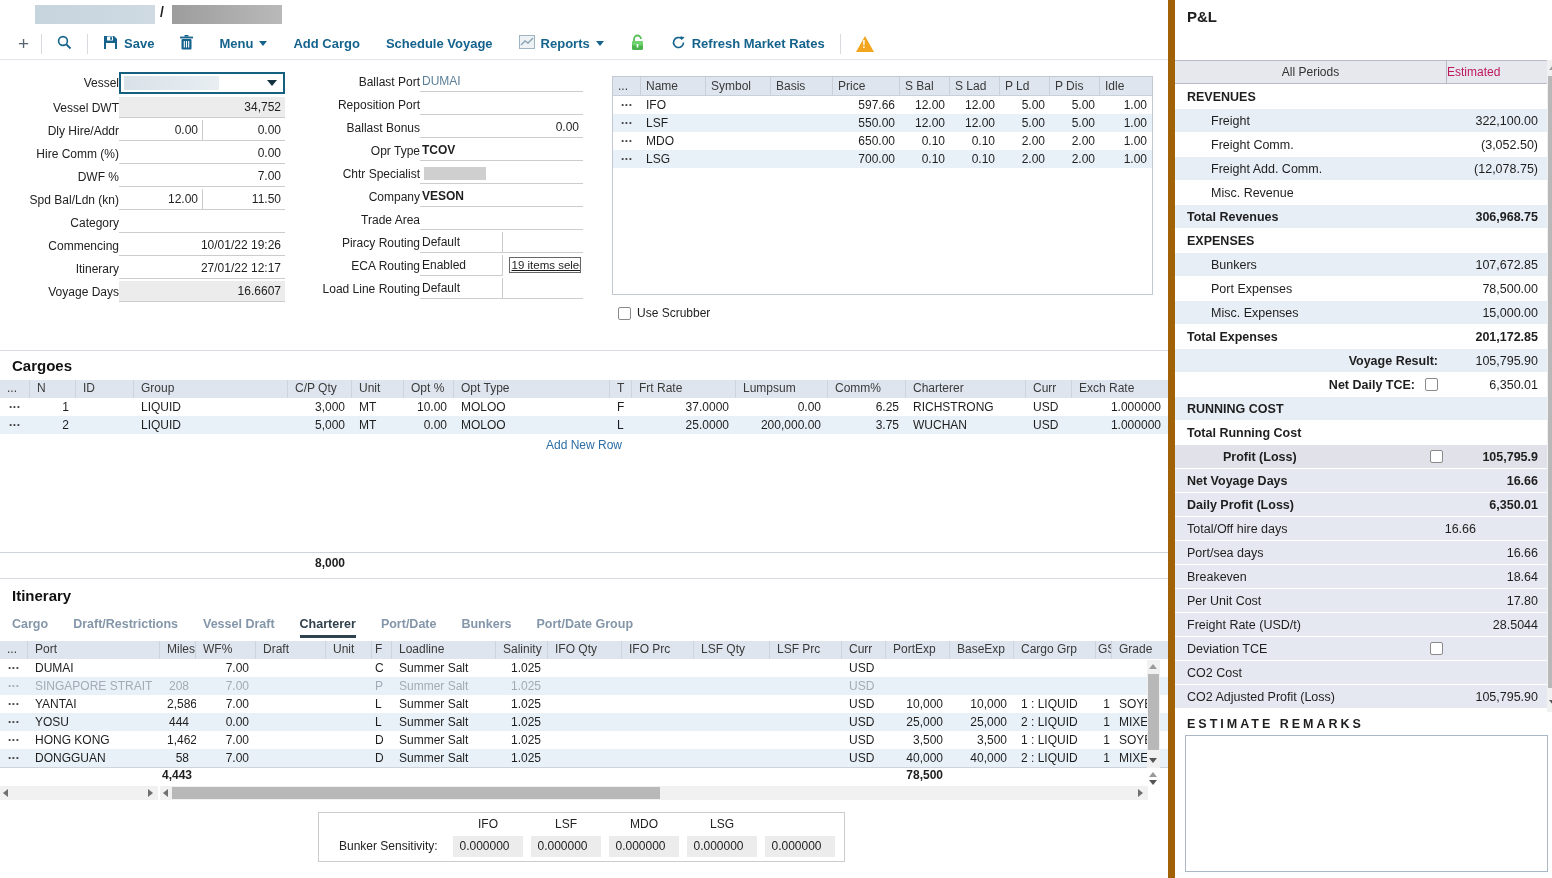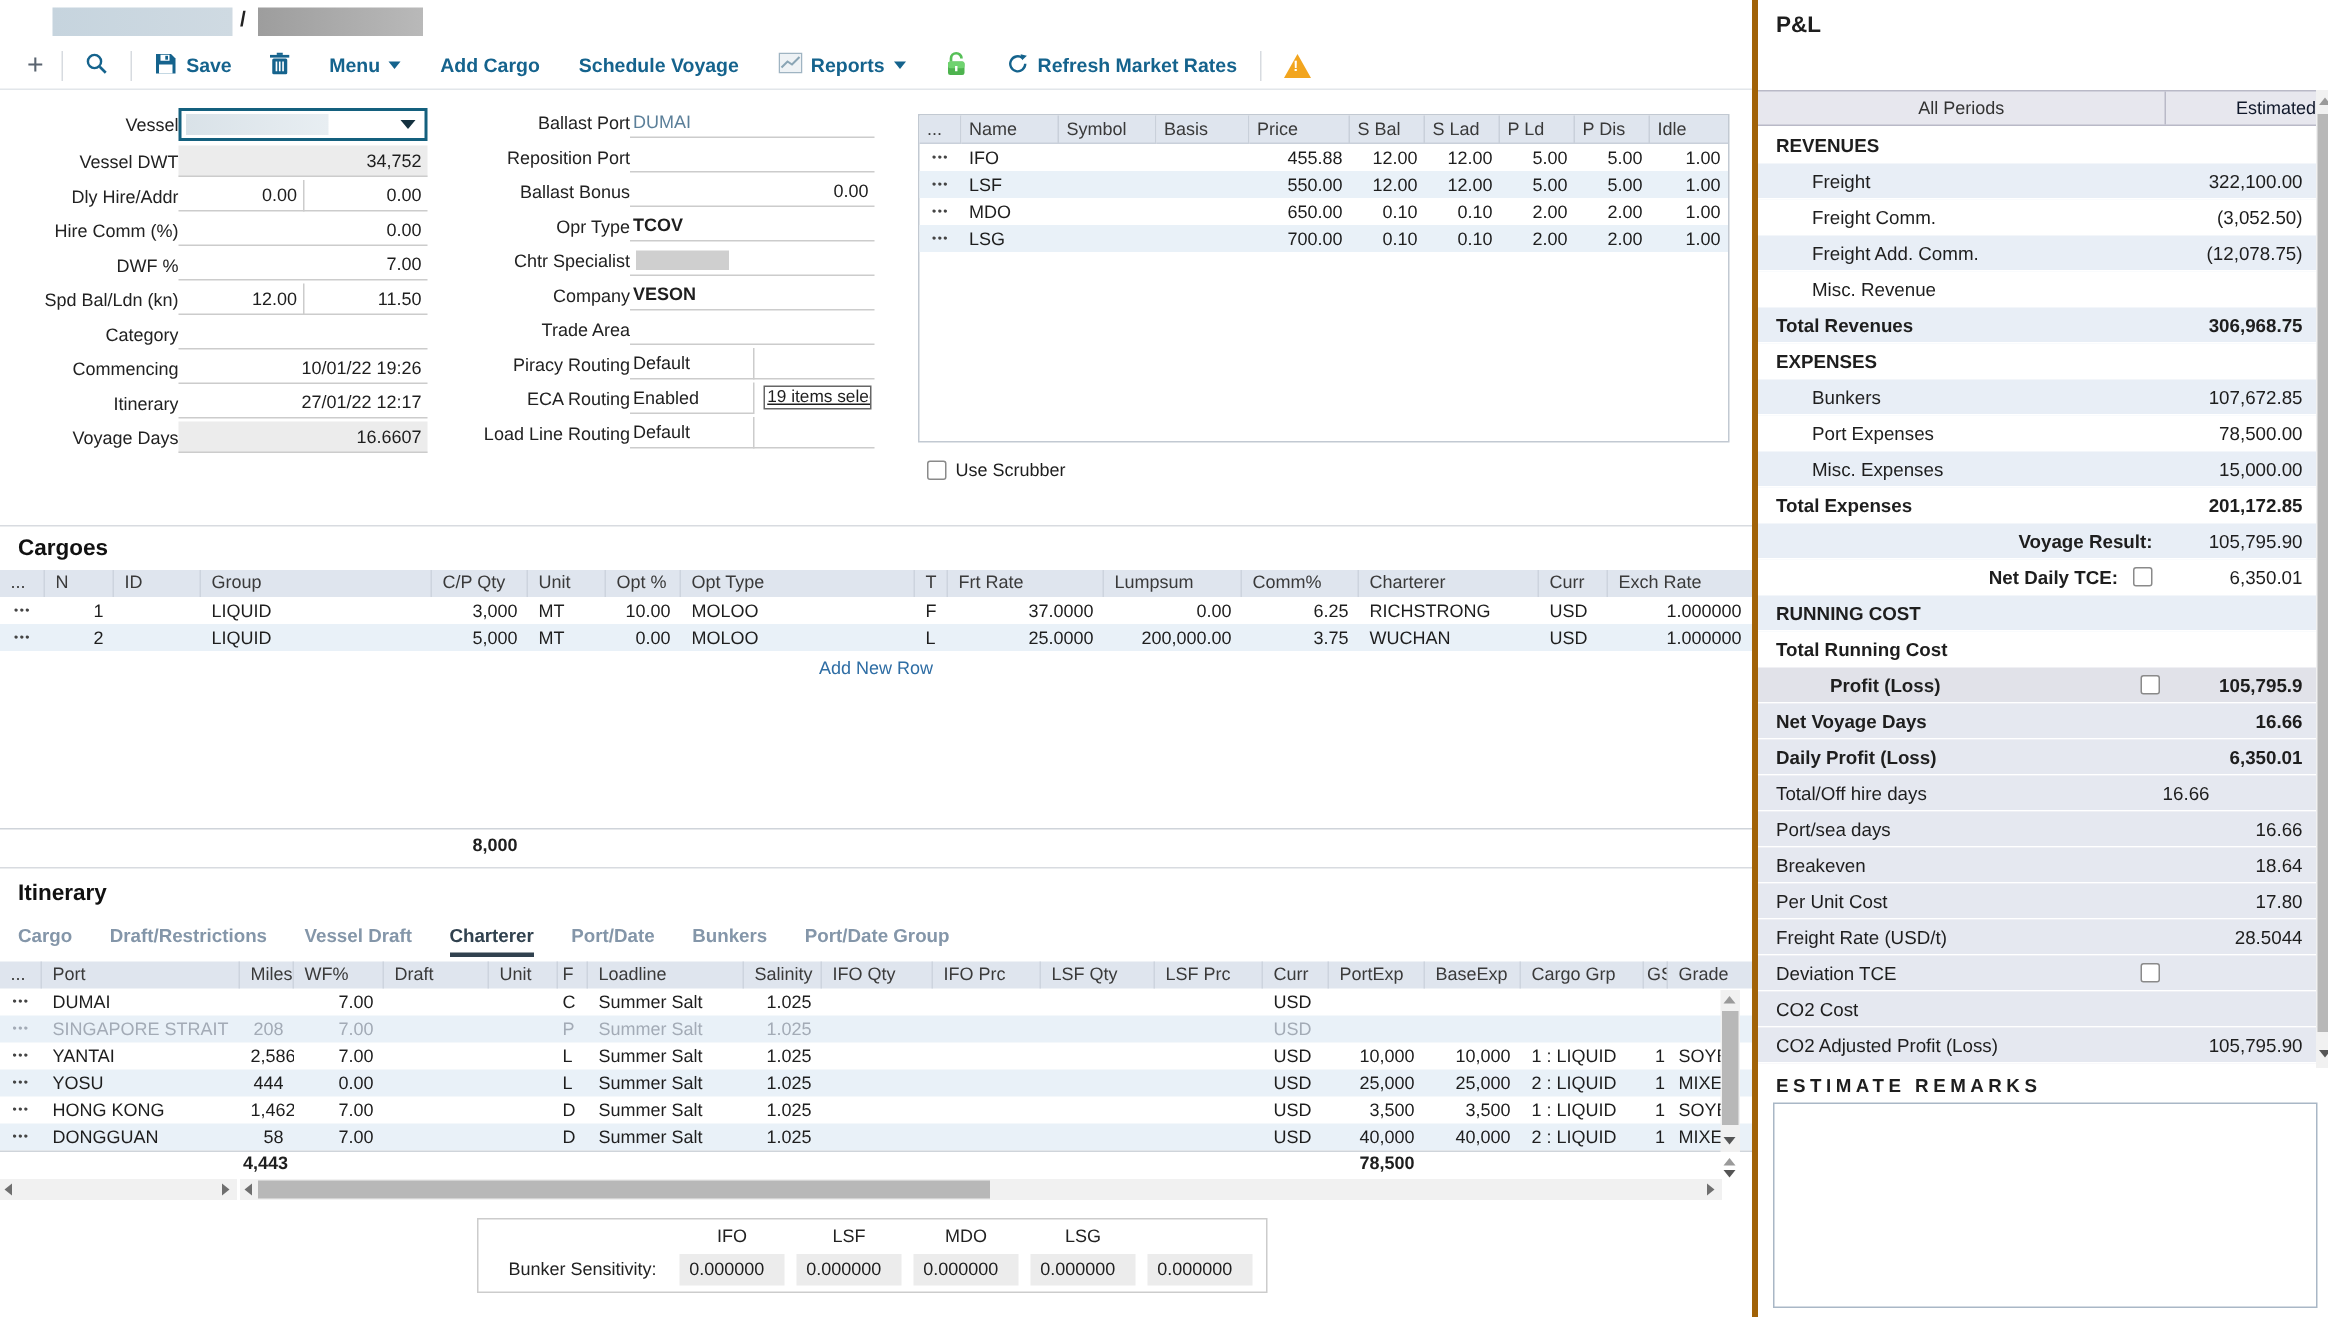--- a/index.html
+++ b/index.html
@@ -1,21 +1,21 @@
 <!DOCTYPE html>
 <html><head>
 <meta charset="utf-8">
 <style>
   * { box-sizing: border-box; margin: 0; padding: 0; }
   html,body { width:1552px; height:878px; background:#fff; overflow:hidden;
     font-family:"Liberation Sans", sans-serif; font-size:12px; color:#1e1e1e; }
   .abs { position:absolute; }
   
   #main { position:absolute; left:0; top:0; width:1168px; height:878px; background:#fff; }
-  #pnl  { position:absolute; left:1168px; top:0; width:384px; height:878px; background:#fff; border-left:4px solid #a16207; }
+  #pnl  { position:absolute; left:1168px; top:0; width:384px; height:878px; background:#fff; border-left:7px solid #a16207; }
   
   .redact1 { position:absolute; left:35px; top:5px; width:120px; height:19px;
     background:linear-gradient(90deg,#c6d4de,#cfdae2); }
   .tb-slash { position:absolute; left:160px; top:4px; font-weight:bold; color:#222; font-size:14px; }
   .redact2 { position:absolute; left:172px; top:5px; width:110px; height:19px;
     background:linear-gradient(90deg,#9d9d9d,#b9b9b9); }
   .globe { position:absolute; left:1514px; top:6px; width:19px; height:19px; }
   
   #toolbar { position:absolute; left:0; top:28px; width:1168px; height:32px;
     display:flex; align-items:center; border-bottom:1px solid #e2e6ea; padding-left:8px; }
@@ -92,21 +92,21 @@
   #sens { position:absolute; left:318px; top:812px; width:527px; height:50px; border:1px solid #ccc; background:#fff; }
   .sens-h { position:absolute; top:4px; width:70px; text-align:center; color:#222; }
   .sens-v { position:absolute; top:23px; width:70px; height:21px; background:#ececec; text-align:center;
     line-height:21px; padding-right:7px; }
   .sens-lbl { position:absolute; left:20px; top:26px; color:#222; }
   
   .pnl-title { position:absolute; left:12px; top:8px; font-size:15px; font-weight:bold; }
   .pnl-head { position:absolute; left:0; top:60px; width:372px; height:24px; background:#e7e7ee;
     border-top:1px solid #b9b9c7; border-bottom:1px solid #b9b9c7; display:flex; }
   .pnl-head .c1 { width:272px; text-align:center; line-height:22px; border-right:1px solid #b9b9c7; color:#333; }
-  .pnl-head .c2 { flex:1; text-align:right; line-height:22px; color:#0f172a; }
+  .pnl-head .c2 { flex:1; text-align:left; line-height:22px; color:#be185d; }
   #pnl-rows { position:absolute; left:0; top:85px; width:372px; }
   .pr { display:flex; align-items:center; height:24px; padding:0 9px 0 12px; font-size:12.5px; border-bottom:1px solid #fff; }
   .pr .lbl { white-space:nowrap; }
   .pr.ind .lbl { padding-left:24px; }
   .pr.b { font-weight:bold; }
   .pr .val { margin-left:auto; white-space:nowrap; }
   .pr .val2 { width:100px; text-align:right; white-space:nowrap; }
   .pr.stripe { background:#e8eef6; }
   .pr.lav { background:#e5e8f0; }
   .pr.grey { background:#e1e2e9;padding-left:48px; }
@@ -351,21 +351,21 @@
       <div class="bk-h">S Lad</div>
         <div class="bk-h">P Ld</div>
       <div class="bk-h">P Dis</div>
         <div class="bk-h" style="border-right:none">Idle</div>
     </div>
     <div class="bk-grid">
       <div class="bk-c dots">•••</div>
       <div class="bk-c">IFO</div>
         <div class="bk-c"></div>
         <div class="bk-c"></div>
-      <div class="bk-c r">455.88</div>
+      <div class="bk-c r">597.66</div>
         <div class="bk-c r">12.00</div>
       <div class="bk-c r">12.00</div>
         <div class="bk-c r">5.00</div>
       <div class="bk-c r">5.00</div>
         <div class="bk-c r">1.00</div>
     </div>
     <div class="bk-grid stripe">
       <div class="bk-c dots">•••</div>
       <div class="bk-c">LSF</div>
         <div class="bk-c"></div>

